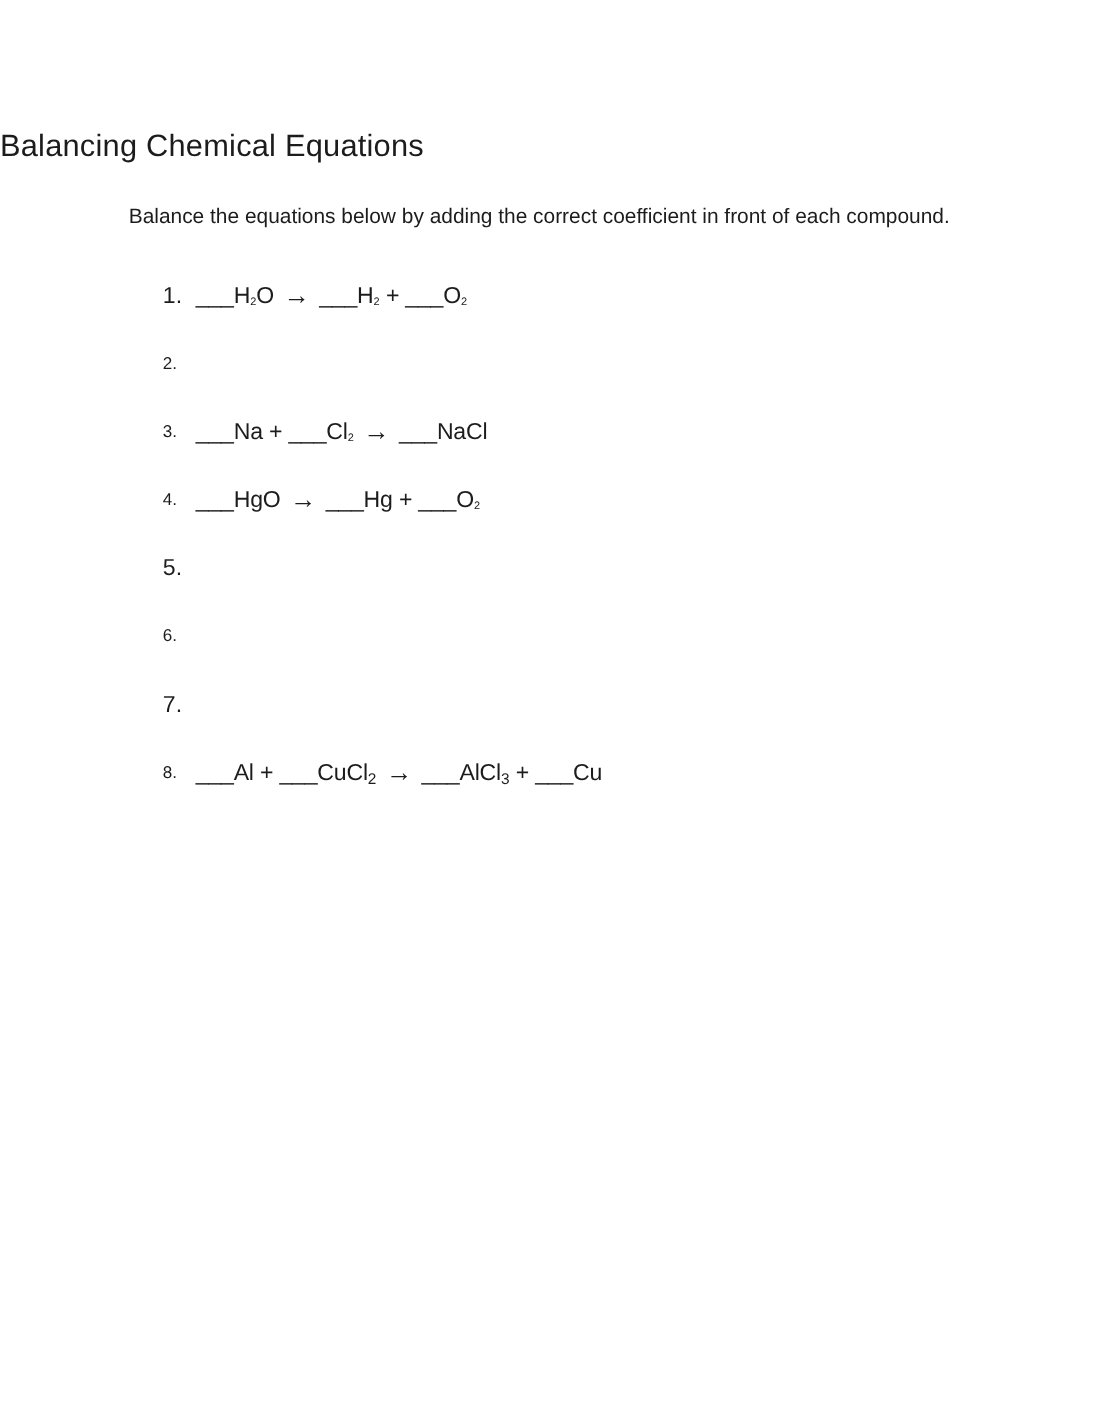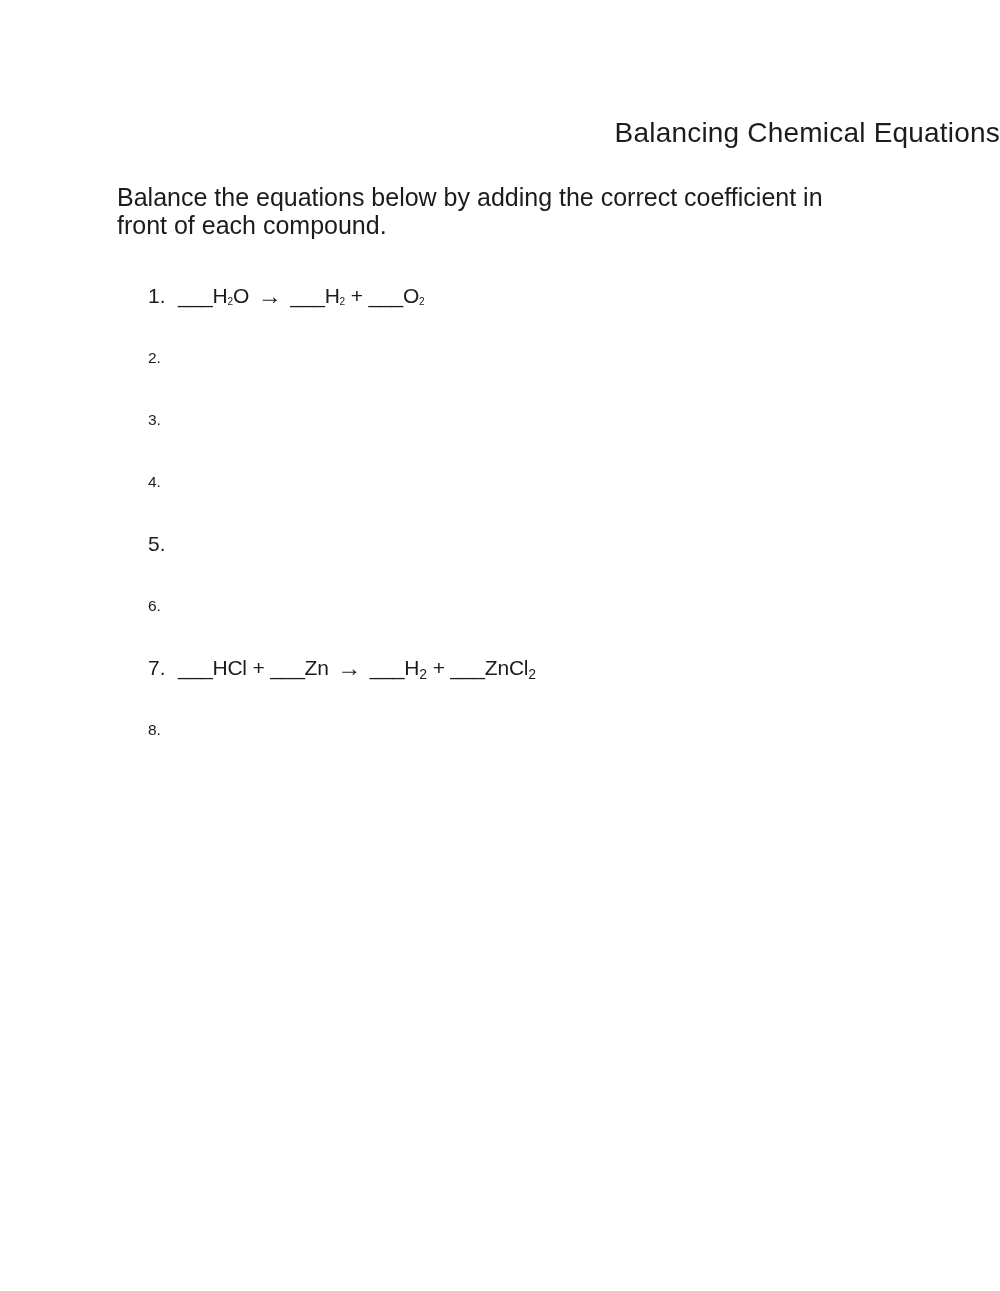--- a/index.html
+++ b/index.html
@@ -11,30 +11,30 @@
     position: relative;
     width: 1000px;
     height: 1291px;
     background: #ffffff;
     color: #1c1c1c;
     font-family: "Liberation Sans", sans-serif;
     overflow: hidden;
   }
   .title {
     padding-top: 112px;
-    text-align: right;
+    text-align: left;
     font-size: 28px;
     line-height: 42px;
     font-weight: 500;
     letter-spacing: 0.2px;
   }
   .instructions {
     margin: 30px 0 0 117px;
     max-width: 758px;
-    font-size: 25px;
+    font-size: 19px;
     line-height: 27.5px;
   }
   .equations {
     margin: 26px 0 0 148px;
   }
   .eq-row {
     display: flex;
     align-items: center;
     height: 62px;
   }
@@ -80,32 +80,34 @@
   <div class="equations">
     <div class="eq-row">
       <span class="eq-num large">1.</span>
       <span class="eq-text"><span>___H</span><span class="sub-tiny">2</span><span>O </span><span class="arrow">→</span><span> ___H</span><span class="sub-tiny">2</span><span> + ___O</span><span class="sub-tiny">2</span></span>
     </div>
     <div class="eq-row">
       <span class="eq-num">2.</span>
     </div>
     <div class="eq-row">
       <span class="eq-num">3.</span>
+      <span class="eq-text"><span>___Na + ___Cl</span><span class="sub-tiny">2</span><span> </span><span class="arrow">→</span><span> ___NaCl</span></span>
     </div>
     <div class="eq-row">
       <span class="eq-num">4.</span>
+      <span class="eq-text"><span>___HgO </span><span class="arrow">→</span><span> ___Hg + ___O</span><span class="sub-tiny">2</span></span>
     </div>
     <div class="eq-row">
       <span class="eq-num large">5.</span>
     </div>
     <div class="eq-row">
       <span class="eq-num">6.</span>
     </div>
     <div class="eq-row">
       <span class="eq-num large">7.</span>
-      <span class="eq-text"><span>___HCl + ___Zn </span><span class="arrow">→</span><span> ___H</span><span class="sub-normal">2</span><span> + ___ZnCl</span><span class="sub-normal">2</span></span>
     </div>
     <div class="eq-row">
       <span class="eq-num">8.</span>
+      <span class="eq-text"><span>___Al + ___CuCl</span><span class="sub-normal">2</span><span> </span><span class="arrow">→</span><span> ___AlCl</span><span class="sub-normal">3</span><span> + ___Cu</span></span>
     </div>
   </div>
 
 </div>
 
 </body></html>

